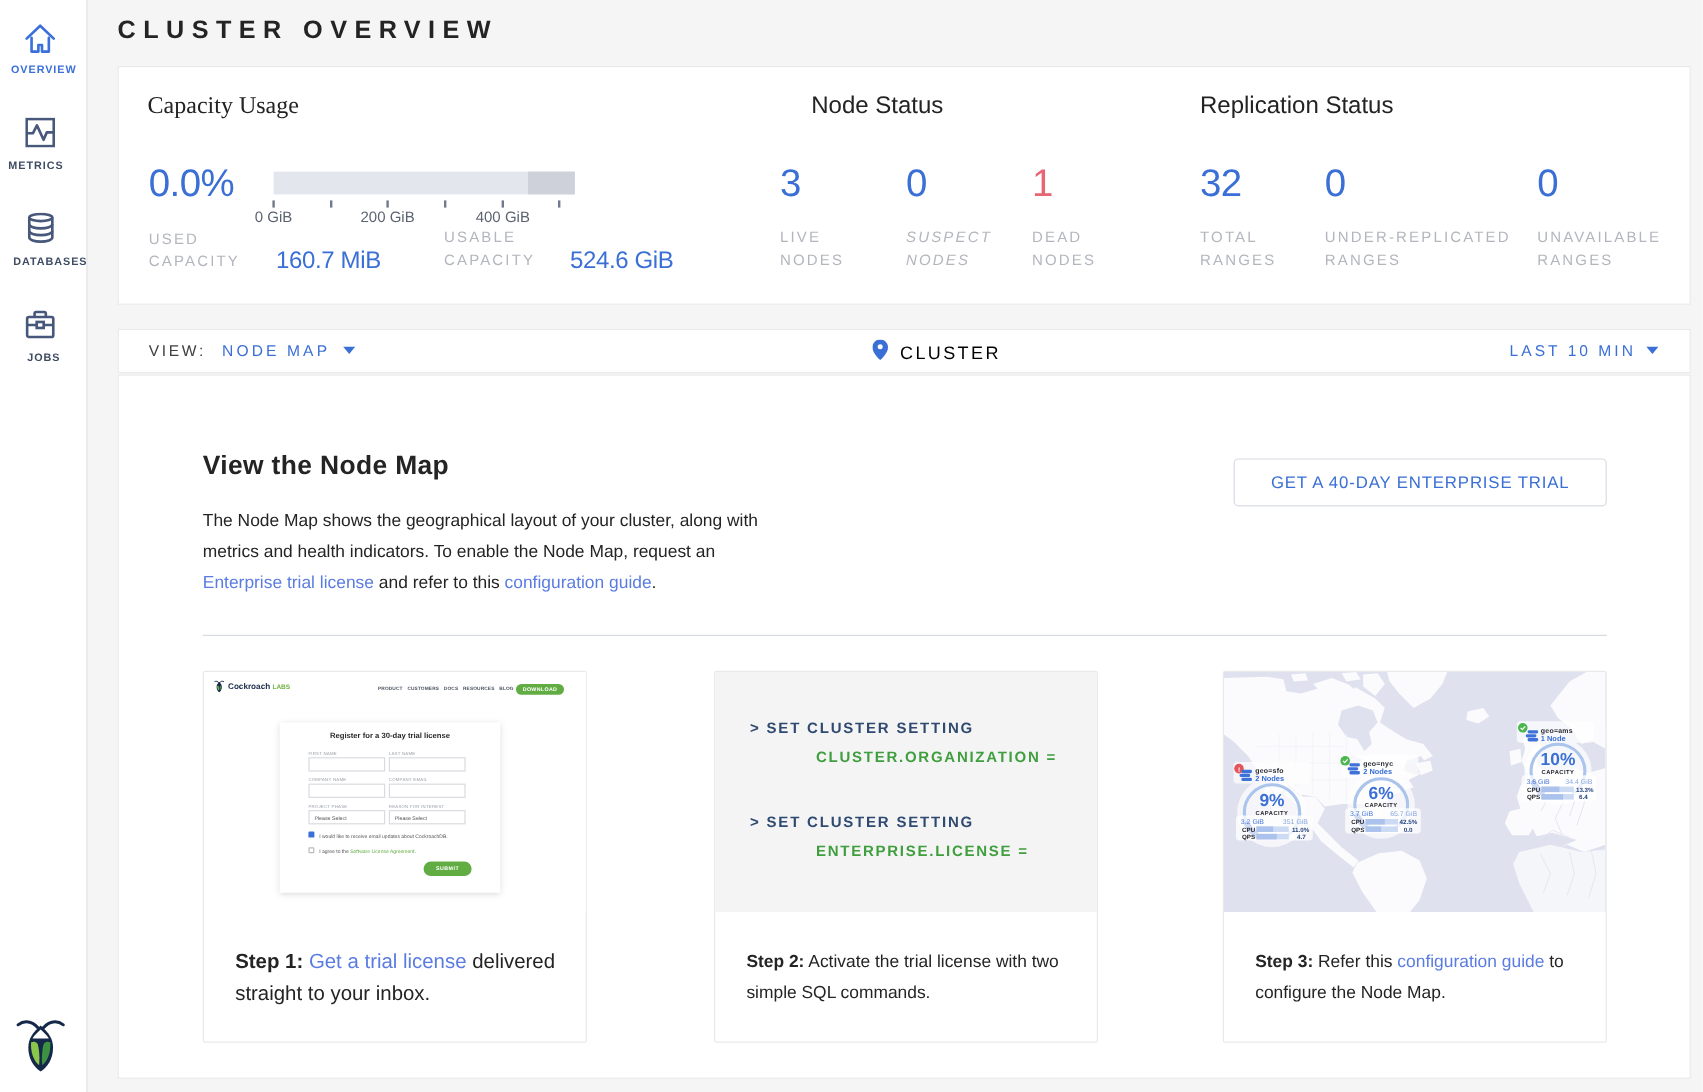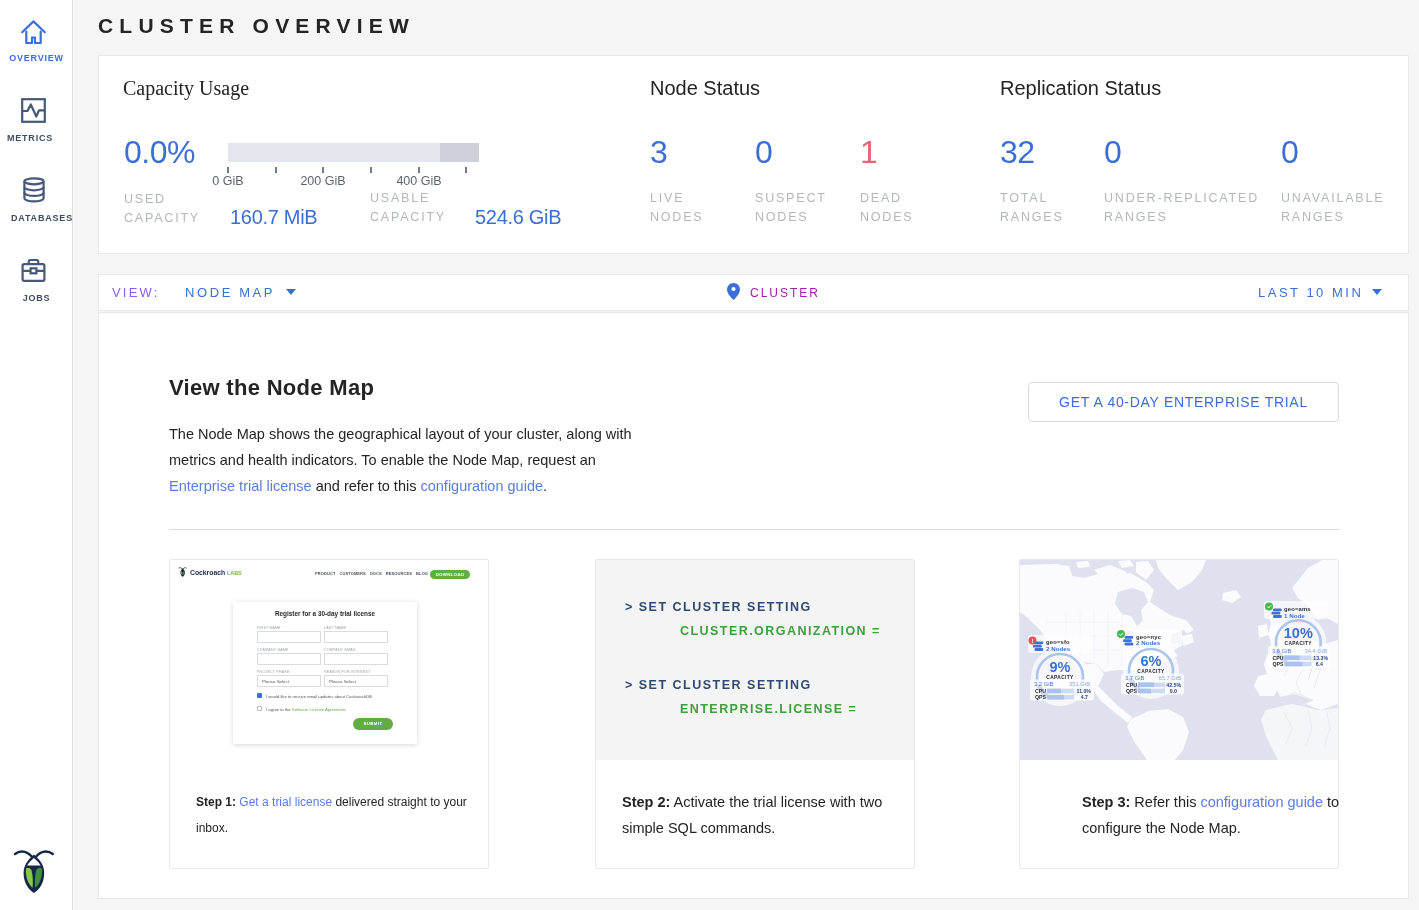--- a/index.html
+++ b/index.html
@@ -72,46 +72,46 @@
 <div class="abs" style="left:465px;top:167px;width:1.5px;height:6px;background:#707a8e;"></div>
 <div class="abs" style="left:178px;top:174px;width:100px;text-align:center;font-size:12.5px;color:#5c6370;">0 GiB</div>
 <div class="abs" style="left:273px;top:174px;width:100px;text-align:center;font-size:12.5px;color:#5c6370;">200 GiB</div>
 <div class="abs" style="left:369px;top:174px;width:100px;text-align:center;font-size:12.5px;color:#5c6370;">400 GiB</div>
 
 <div class="abs lbl" style="left:124px;top:190px;">USED<br>CAPACITY</div>
 <div class="abs blue" style="left:230px;top:206.5px;font-size:20px;line-height:1;letter-spacing:-0.3px;">160.7 MiB</div>
 <div class="abs lbl" style="left:370px;top:189px;">USABLE<br>CAPACITY</div>
 <div class="abs blue" style="left:475px;top:206.5px;font-size:20px;line-height:1;letter-spacing:-0.3px;">524.6 GiB</div>
 
-<div class="abs h2" style="left:650px;top:78px;">Node Status</div>
+<div class="abs h2" style="left:676px;top:78px;">Node Status</div>
 <div class="abs num" style="left:650px;top:136px;">3</div>
 <div class="abs num" style="left:755px;top:136px;">0</div>
 <div class="abs num" style="left:860px;top:136px;color:#e86573;">1</div>
 <div class="abs lbl" style="left:650px;top:189px;">LIVE<br>NODES</div>
-<div class="abs lbl" style="left:755px;top:189px;">SUSPECT<br>NODES</div>
+<div class="abs lbl" style="left:755px;top:189px;font-style:italic;">SUSPECT<br>NODES</div>
 <div class="abs lbl" style="left:860px;top:189px;">DEAD<br>NODES</div>
 
 <div class="abs h2" style="left:1000px;top:78px;">Replication Status</div>
 <div class="abs num" style="left:1000px;top:136px;">32</div>
 <div class="abs num" style="left:1104px;top:136px;">0</div>
 <div class="abs num" style="left:1281px;top:136px;">0</div>
 <div class="abs lbl" style="left:1000px;top:189px;">TOTAL<br>RANGES</div>
 <div class="abs lbl" style="left:1104px;top:189px;">UNDER-REPLICATED<br>RANGES</div>
 <div class="abs lbl" style="left:1281px;top:189px;">UNAVAILABLE<br>RANGES</div>
 
 <div class="abs panel" style="left:98px;top:274px;width:1311px;height:37px;"></div>
-<div class="abs" style="left:112px;top:286px;font-size:13px;letter-spacing:2.2px;color:#8b5cf6;line-height:1;">VIEW:</div>
+<div class="abs" style="left:124px;top:286px;font-size:13px;letter-spacing:2.2px;color:#404040;line-height:1;">VIEW:</div>
 <div class="abs blue" style="left:185px;top:286px;font-size:13px;letter-spacing:2.6px;line-height:1;">NODE MAP</div>
 <div class="abs" style="left:286px;top:289px;width:0;height:0;border-left:5.5px solid transparent;border-right:5.5px solid transparent;border-top:6.5px solid #3a6fd6;"></div>
 
 <svg class="abs" style="left:727px;top:283px;" width="13" height="17" viewBox="0 0 13 17">
 <path d="M6.5 0 C2.9 0 0 2.9 0 6.5 C0 11.4 6.5 17 6.5 17 C6.5 17 13 11.4 13 6.5 C13 2.9 10.1 0 6.5 0 Z" fill="#3a6fd6"></path>
 <circle cx="6.5" cy="6" r="2.1" fill="#fff"></circle>
 </svg>
-<div class="abs" style="left:750px;top:287px;font-size:12px;letter-spacing:2px;color:#a21caf;line-height:1;">CLUSTER</div>
+<div class="abs" style="left:750px;top:287px;font-size:15px;letter-spacing:2px;color:#000000;line-height:1;">CLUSTER</div>
 
 <div class="abs blue" style="left:1258px;top:286px;font-size:13px;letter-spacing:2.5px;line-height:1;">LAST 10 MIN</div>
 <div class="abs" style="left:1372px;top:289px;width:0;height:0;border-left:5.5px solid transparent;border-right:5.5px solid transparent;border-top:6.5px solid #3a6fd6;"></div>
 
 <div class="abs panel" style="left:98px;top:312px;width:1311px;height:587px;"></div>
 
 <div class="abs" style="left:169px;top:377px;font-size:22px;font-weight:600;color:#242424;line-height:1;letter-spacing:0.3px;">View the Node Map</div>
 
 <div class="abs" style="left:169px;top:421px;width:470px;font-size:14.5px;line-height:26px;color:#242424;">The Node Map shows the geographical layout of your cluster, along with metrics and health indicators. To enable the Node Map, request an <span style="color:#5a7ce2;">Enterprise trial license</span> and refer to this <span style="color:#5a7ce2;">configuration guide</span>.</div>
 
@@ -157,21 +157,21 @@
   <div class="abs" style="left:87px;top:115px;width:64px;height:12px;border:1px solid #d9dbe0;font-size:4.4px;color:#555;line-height:11px;padding-left:4px;">Please Select</div>
   <div class="abs" style="left:154px;top:115px;width:64px;height:12px;border:1px solid #d9dbe0;font-size:4.4px;color:#555;line-height:11px;padding-left:4px;">Please Select</div>
 
   <div class="abs" style="left:87px;top:133px;width:5px;height:5px;background:#3a6fd6;border-radius:1px;"></div>
   <div class="abs" style="left:96px;top:133.5px;font-size:4.2px;color:#555;">I would like to receive email updates about CockroachDB.</div>
   <div class="abs" style="left:87px;top:146px;width:5px;height:5px;border:0.8px solid #bbb;border-radius:1px;background:#fff;"></div>
   <div class="abs" style="left:96px;top:146.5px;font-size:4.2px;color:#555;">I agree to the <span style="color:#61ad43;">Software License Agreement</span>.</div>
 
   <div class="abs" style="left:183px;top:158px;width:40px;height:12px;border-radius:6px;background:#61ad43;color:#fff;font-size:4.4px;font-weight:bold;text-align:center;line-height:12px;letter-spacing:0.4px;">SUBMIT</div>
 </div>
-<div class="abs" style="left:196px;top:789px;width:294px;font-size:12px;line-height:26px;color:#242424;"><b>Step 1:</b> <span style="color:#5a7ce2;">Get a trial license</span> delivered straight to your inbox.</div>
+<div class="abs" style="left:196px;top:789px;width:294px;font-size:17px;line-height:26px;color:#242424;"><b>Step 1:</b> <span style="color:#5a7ce2;">Get a trial license</span> delivered straight to your inbox.</div>
 
 <div class="abs panel" style="left:595px;top:559px;width:320px;height:310px;border-radius:2px;"></div>
 <div class="abs" style="left:596px;top:560px;width:318px;height:200px;background:#f4f4f5;"></div>
 <div class="abs" style="left:625px;top:601px;font-size:12.5px;font-weight:bold;letter-spacing:1.5px;color:#2f4a70;line-height:1;">&gt; SET CLUSTER SETTING</div>
 <div class="abs" style="left:680px;top:625px;font-size:12.5px;font-weight:bold;letter-spacing:1.45px;color:#3f9e3d;line-height:1;">CLUSTER.ORGANIZATION =</div>
 <div class="abs" style="left:625px;top:679px;font-size:12.5px;font-weight:bold;letter-spacing:1.5px;color:#2f4a70;line-height:1;">&gt; SET CLUSTER SETTING</div>
 <div class="abs" style="left:680px;top:703px;font-size:12.5px;font-weight:bold;letter-spacing:1.45px;color:#3f9e3d;line-height:1;">ENTERPRISE.LICENSE =</div>
 <div class="abs" style="left:622px;top:789px;width:294px;font-size:14.5px;line-height:26px;color:#242424;"><b>Step 2:</b> Activate the trial license with two simple SQL commands.</div>
 
 <div class="abs panel" style="left:1019px;top:559px;width:320px;height:310px;border-radius:2px;"></div>
@@ -325,13 +325,13 @@
     <text x="252.5" y="100" font-size="5.2" font-weight="bold" fill="#24262b">CPU</text>
     <rect x="264.5" y="95.5" width="27" height="4.6" fill="#ccdaf4"></rect>
     <rect x="264.5" y="95.5" width="15" height="4.6" fill="#aac2ec"></rect>
     <text x="308" y="100" font-size="5.2" font-weight="bold" fill="#24427e" text-anchor="end">13.3%</text>
     <text x="252.5" y="106.2" font-size="5.2" font-weight="bold" fill="#24262b">QPS</text>
     <rect x="264.5" y="101.7" width="27" height="4.6" fill="#ccdaf4"></rect>
     <rect x="264.5" y="101.7" width="18" height="4.6" fill="#aac2ec"></rect>
     <text x="303" y="106.2" font-size="5.2" font-weight="bold" fill="#24427e" text-anchor="end">6.4</text>
   </svg>
 </div>
-<div class="abs" style="left:1046px;top:789px;width:294px;font-size:14.5px;line-height:26px;color:#242424;margin-left:36px;"><b>Step 3:</b> Refer this <span style="color:#5a7ce2;">configuration guide</span> to configure the Node Map.</div>
+<div class="abs" style="left:1046px;top:789px;width:294px;font-size:14.5px;line-height:26px;color:#242424;"><b>Step 3:</b> Refer this <span style="color:#5a7ce2;">configuration guide</span> to configure the Node Map.</div>
 
 </body></html>

